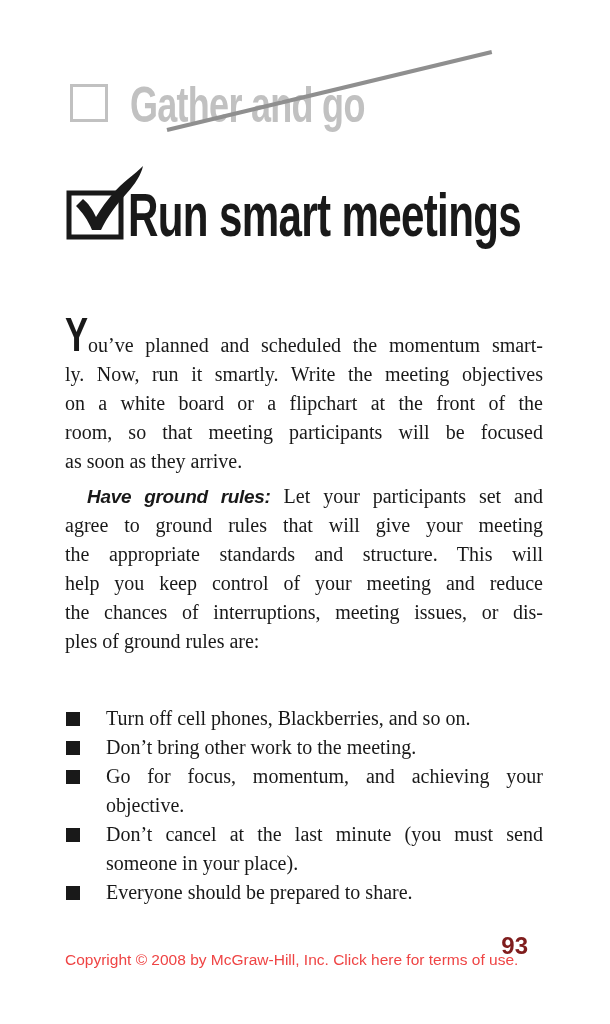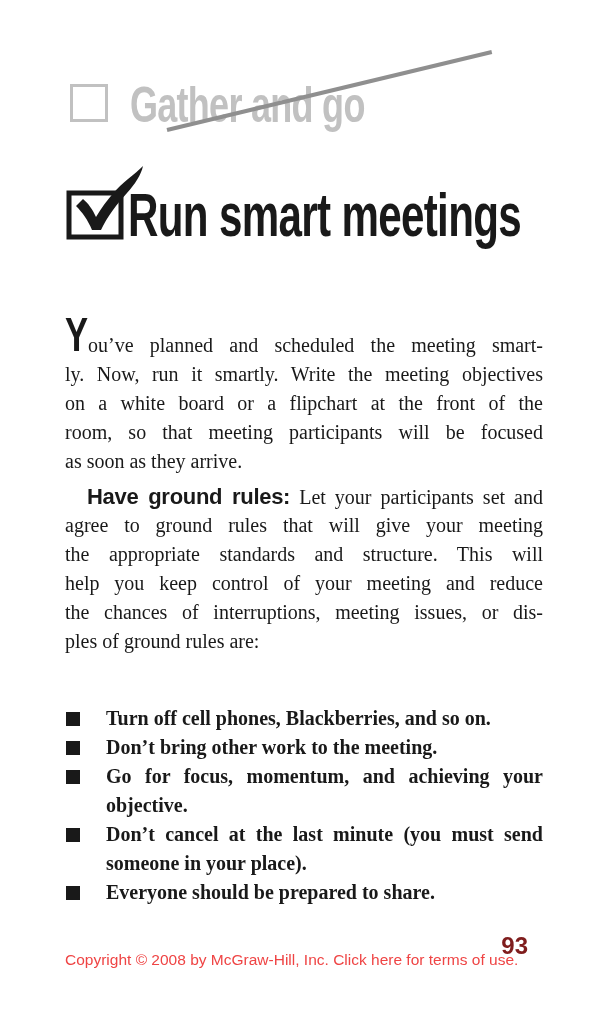--- a/index.html
+++ b/index.html
@@ -43,30 +43,30 @@
   .line.last{text-align-last:left;}
   .p1 .line.first{padding-left:23px;}
   .p2 .line.first{padding-left:22px;}
   .dropcap{
     position:absolute;left:0;top:-20px;
     font-family:"Liberation Sans",sans-serif;font-weight:bold;
     font-size:48px;line-height:48px;color:#191919;
     transform:scaleX(0.72);transform-origin:left top;
   }
   .lead{
-    font-family:"Liberation Sans",sans-serif;font-weight:bold;
-    font-size:22px;letter-spacing:-0.3px;
+    font-family:"Liberation Sans",sans-serif;font-weight:bold;font-style:italic;
+    font-size:19px;letter-spacing:-0.3px;
   }
   
   .bullet-item{display:flex;align-items:flex-start;}
   .bullet-sq{
     flex:none;width:14px;height:14px;background:#191919;
     margin:8px 0 0 1px;
   }
-  .bullet-text{flex:1;min-width:0;margin-left:26px;font-weight:bold;}
+  .bullet-text{flex:1;min-width:0;margin-left:26px;}
   .rules .line{text-align-last:left;}
   .rules .line.just{text-align-last:justify;}
   
   .pagenum{
     position:absolute;top:934px;right:82px;
     font-family:"Liberation Sans",sans-serif;font-weight:bold;
     font-size:24px;line-height:24px;color:#7f1d1d;
   }
   .copyright{
     position:absolute;left:65px;top:951px;
@@ -84,21 +84,21 @@
   <div class="strike"></div>
 
   <svg class="title-check" viewBox="0 0 82 78">
     <rect x="5" y="31" width="52" height="44" fill="none" stroke="#191919" stroke-width="5"></rect>
     <path d="M12 44 L19 37 C24 41 29 48 32 55 C43 37 54 25 64 17 C70 12 75 8 79 4 C77 13 71 22 63 31 C53 42 43 55 37 68 L28 68 C24 58 18 50 12 44 Z" fill="#191919"></path>
   </svg>
   <div class="title-label">Run smart meetings</div>
 
   <div class="para p1">
     <span class="dropcap">Y</span>
-    <div class="line first">ou’ve planned and scheduled the meeting smart-</div>
+    <div class="line first">ou’ve planned and scheduled the momentum smart-</div>
     <div class="line">ly. Now, run it smartly. Write the meeting objectives</div>
     <div class="line">on a white board or a flipchart at the front of the</div>
     <div class="line">room, so that meeting participants will be focused</div>
     <div class="line last">as soon as they arrive.</div>
   </div>
 
   <div class="para p2">
     <div class="line first"><span class="lead">Have ground rules:</span> <span>Let your participants set and</span></div>
     <div class="line">agree to ground rules that will give your meeting</div>
     <div class="line">the appropriate standards and structure. This will</div>

